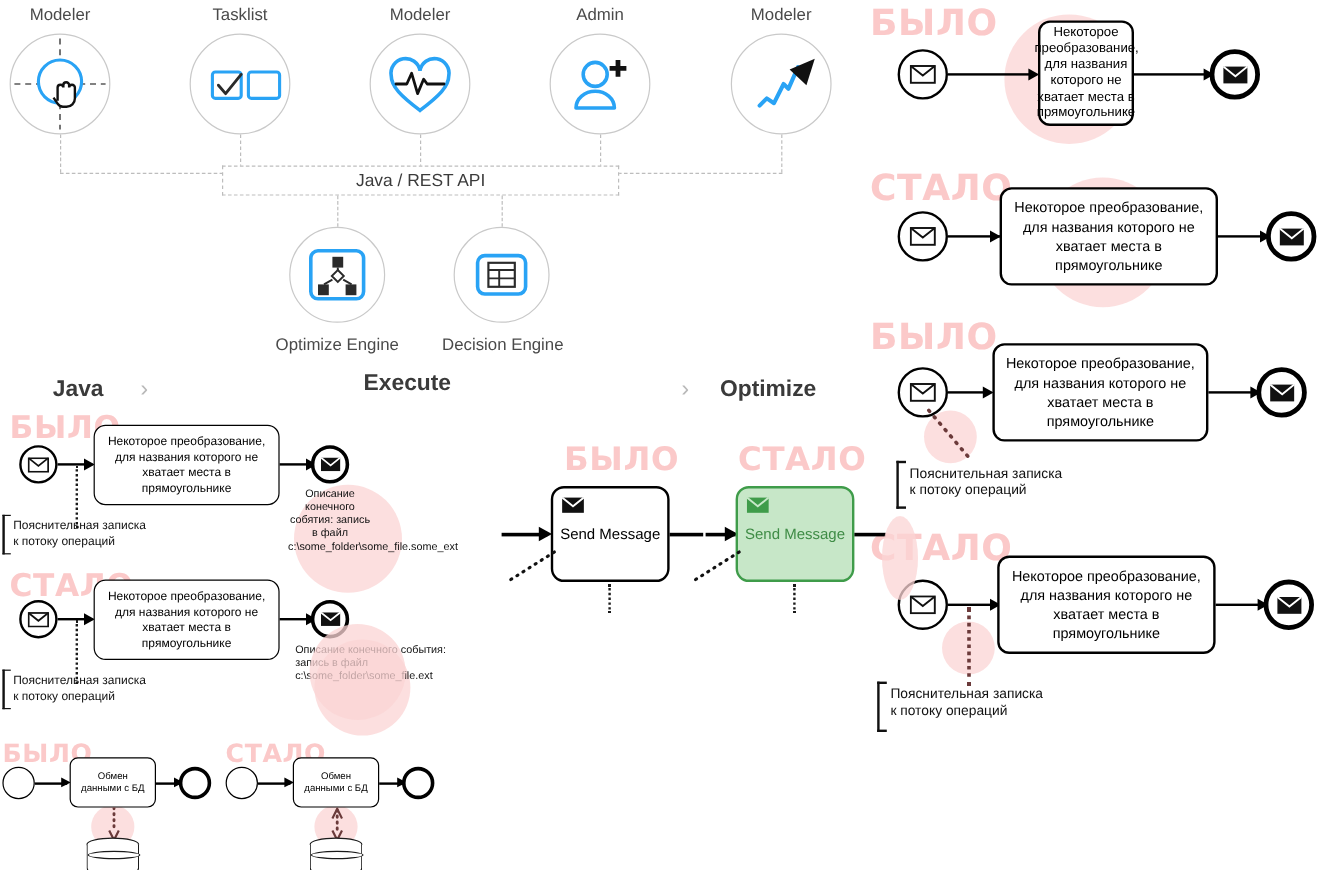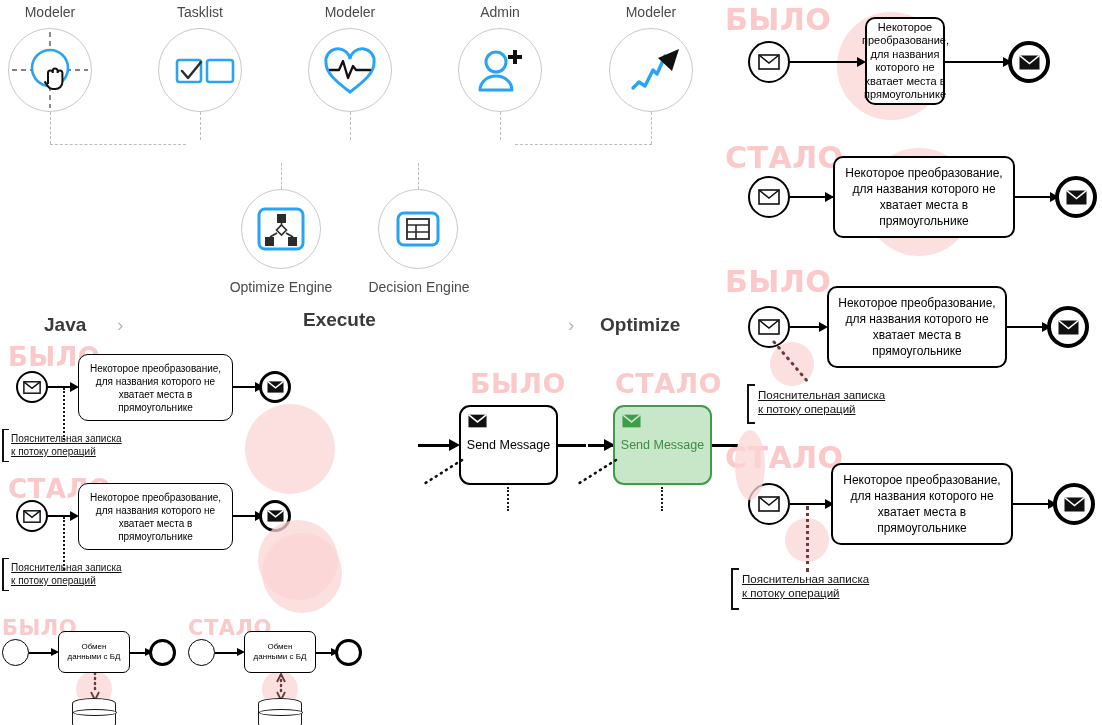--- a/index.html
+++ b/index.html
@@ -30,21 +30,21 @@
   .bpmn-task.green{border-color:#3f9c4a;background:#c7e7c8;color:#3f8c46;}
   .ev{border-radius:50%;border:2px solid #000;background:#fff;box-sizing:border-box;
       display:flex;align-items:center;justify-content:center;}
   .ev.end{border-width:4px;}
   .ev.plain{background:#fff;}
   .line{background:#000;height:2px;}
   .arrow{width:0;height:0;border-top:5px solid transparent;
          border-bottom:5px solid transparent;border-left:9px solid #000;}
   .dot-line{border-left:2.2px dotted #1a1a1a;width:0;}
   .note{border-left:2.2px solid #111;box-sizing:border-box;}
-  .note-txt{font-size:11.5px;line-height:14px;color:#111;white-space:nowrap;text-decoration:underline;}
+  .note-txt{font-size:11.5px;line-height:14px;color:#111;white-space:nowrap;}
   .tiny{font-size:9px;line-height:11px;color:#111;text-align:center;}
 
   
   .pink-blob{border-radius:50%;background:#fbd4d4;opacity:.75;}
   .was-label{font-family:"DejaVu Sans",sans-serif;font-weight:bold;
              color:#fbc9c9;letter-spacing:.5px;line-height:1;}
   .pink-dot{border-left:3px dotted #b56a6a;width:0;}
 
   .cyl-top{border:1.6px solid #1a1a1a;border-radius:50%;background:#fff;box-sizing:border-box;}
   .cyl-body{border:1.6px solid #1a1a1a;border-top:none;background:#fff;box-sizing:border-box;}
@@ -96,20 +96,23 @@
   </svg>
 
   <div class="abs dash-v" style="left:50px;top:112px;height:32px;"></div>
   <div class="abs dash-v" style="left:200px;top:112px;height:28px;"></div>
   <div class="abs dash-v" style="left:350px;top:112px;height:28px;"></div>
   <div class="abs dash-v" style="left:500px;top:112px;height:28px;"></div>
   <div class="abs dash-v" style="left:651px;top:112px;height:32px;"></div>
   <div class="abs dash-h" style="left:50px;top:144px;width:136px;"></div>
   <div class="abs dash-h" style="left:515px;top:144px;width:137px;"></div>
 
+  <div class="abs api-box" style="left:185px;top:138px;width:331px;height:25px;">
+    <span>Java / REST API</span>
+  </div>
 
   <div class="abs dash-v" style="left:281px;top:163px;height:26px;"></div>
   <div class="abs dash-v" style="left:418px;top:163px;height:26px;"></div>
 
   <div class="abs circ-sm" style="left:241px;top:189px;"></div>
   <div class="abs circ-sm" style="left:378px;top:189px;"></div>
 
   <svg class="abs" style="left:241px;top:189px;" width="80" height="80" viewBox="0 0 80 80">
     <path d="M24 20 h32 a6 6 0 0 1 6 6 v28 a6 6 0 0 1 -6 6 h-32 a6 6 0 0 1 -6 -6 v-28 a6 6 0 0 1 6 -6 z" fill="none" stroke="#29a3f5" stroke-width="3"></path>
     <rect x="36" y="25" width="9" height="9" fill="#2b2b2b"></rect>
@@ -257,20 +260,21 @@
     <span style="font-size:10px;line-height:13px;width:142px;display:block;">Некоторое преобразование, для названия которого не хватает места в прямоугольнике</span>
   </div>
   <div class="abs line" style="left:233px;top:46px;width:28px;height:1.8px;"></div>
   <div class="abs arrow" style="left:255px;top:42px;"></div>
   <div class="abs ev end" style="left:259px;top:31px;width:32px;height:32px;border-width:3.4px;">
     <svg width="17" height="12" viewBox="0 0 21 15">
         <rect x="0.5" y="0.5" width="20" height="14" fill="#111"></rect>
         <path d="M0.5 0.5 L10.5 8.5 L20.5 0.5" fill="none" stroke="#fff" stroke-width="1.8"></path>
       </svg>
   </div>
+  <div class="abs tiny" style="left:240px;top:66px;width:70px;">Описание конечного собятия: запись в файл c:\some_folder\some_file.some_ext</div>
   <div class="abs note" style="left:2px;top:89px;width:7px;height:33px;border-top:1.8px solid #111;border-bottom:1.8px solid #111;"></div>
   <div class="abs note-txt" style="left:11px;top:92px;white-space:pre;font-size:10px;line-height:13px;">Пояснительная записка
 к потоку операций</div>
 </div>
 
 <div class="abs" style="left:0;top:470px;width:400px;height:140px;">
   <div class="abs was-label" style="left:8px;top:6px;font-size:26px;">СТАЛО</div>
   <div class="abs pink-blob" style="left:262px;top:63px;width:80px;height:80px;"></div>
   <div class="abs ev" style="left:16px;top:30px;width:32px;height:32px;">
     <svg width="18" height="13" viewBox="0 0 22 16">
@@ -285,20 +289,23 @@
     <span style="font-size:10px;line-height:13px;width:142px;display:block;">Некоторое преобразование, для названия которого не хватает места в прямоугольнике</span>
   </div>
   <div class="abs line" style="left:233px;top:45px;width:28px;"></div>
   <div class="abs arrow" style="left:255px;top:41px;"></div>
   <div class="abs ev end" style="left:259px;top:30px;width:32px;height:32px;border-width:3.4px;">
     <svg width="17" height="12" viewBox="0 0 21 15">
         <rect x="0.5" y="0.5" width="20" height="14" fill="#111"></rect>
         <path d="M0.5 0.5 L10.5 8.5 L20.5 0.5" fill="none" stroke="#fff" stroke-width="1.8"></path>
       </svg>
   </div>
+  <div class="abs" style="left:246px;top:66px;width:160px;white-space:pre;font-size:9px;line-height:11px;color:#111;">Описание конечного события:
+запись в файл
+c:\some_folder\some_file.ext</div>
   <div class="abs note" style="left:2px;top:88px;width:7px;height:33px;border-top:1.8px solid #111;border-bottom:1.8px solid #111;"></div>
   <div class="abs note-txt" style="left:11px;top:91px;white-space:pre;font-size:10px;line-height:13px;">Пояснительная записка
 к потоку операций</div>
 </div>
 
 <div class="abs" style="left:0;top:608px;width:180px;height:117px;">
   <div class="abs was-label" style="left:2px;top:10px;font-size:21px;">БЫЛО</div>
   <div class="abs pink-blob" style="left:76px;top:63px;width:36px;height:36px;"></div>
   <div class="abs ev plain" style="left:2px;top:31px;width:27px;height:27px;border-width:1.8px;"></div>
   <div class="abs line" style="left:29px;top:44px;width:27px;height:1.8px;"></div>

